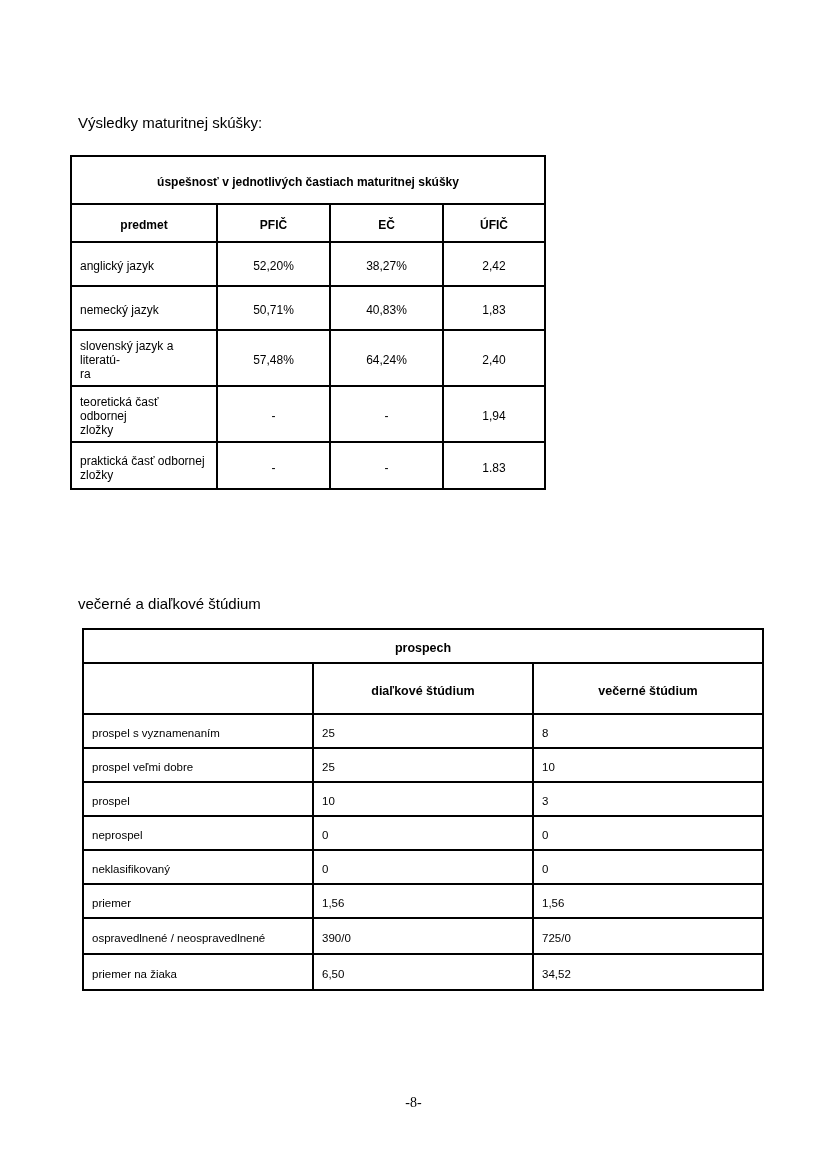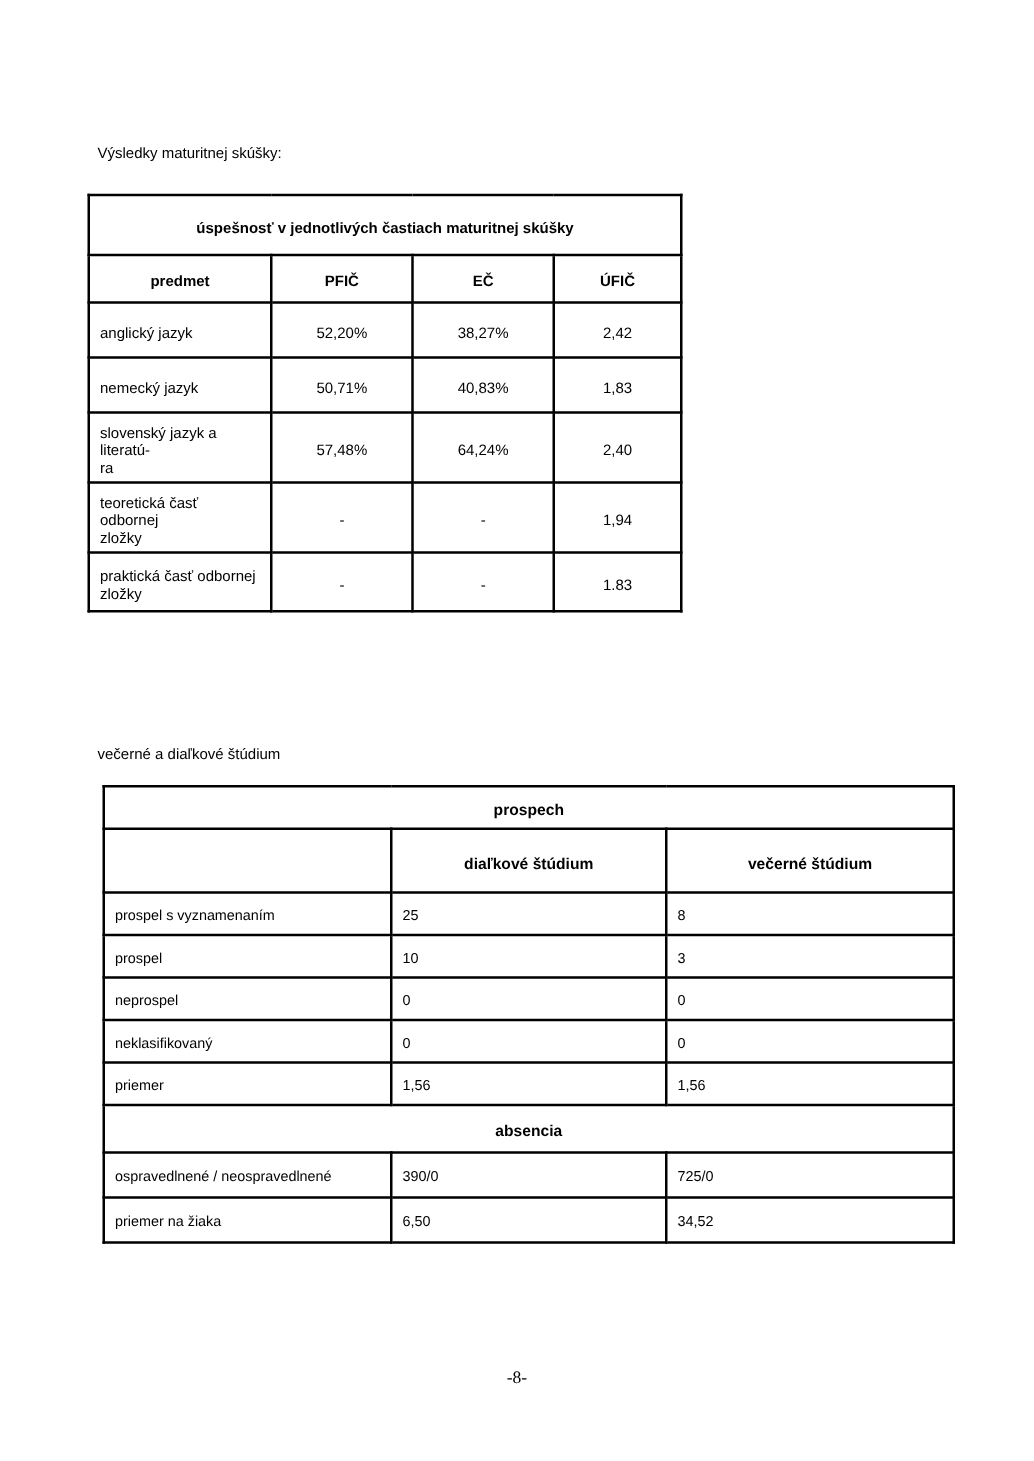--- a/index.html
+++ b/index.html
@@ -9,21 +9,21 @@
     font-family: "Liberation Sans", sans-serif;
     color: #000000;
     position: relative;
     overflow: hidden;
   }
   .page { position: absolute; left: 0; top: 0; width: 827px; height: 1169px; background: #ffffff; }
 
   .heading {
     position: absolute;
     left: 78px;
-    font-size: 12px;
+    font-size: 15px;
     line-height: 19px;
     color: #000000;
     white-space: nowrap;
   }
   #heading-maturita { top: 113px; }
   #heading-studium  { top: 594px; }
 
   table {
     position: absolute;
     border-collapse: collapse;
@@ -152,41 +152,43 @@
       <td></td>
       <td class="b c">diaľkové štúdium</td>
       <td class="b c">večerné štúdium</td>
     </tr>
     <tr class="r-data">
       <td>prospel s vyznamenaním</td>
       <td>25</td>
       <td>8</td>
     </tr>
     <tr class="r-data">
+      <td>prospel veľmi dobre</td>
+      <td>25</td>
+      <td>10</td>
+    </tr>
+    <tr class="r-data">
       <td>prospel</td>
       <td>10</td>
       <td>3</td>
     </tr>
     <tr class="r-data">
       <td>neprospel</td>
       <td>0</td>
       <td>0</td>
     </tr>
     <tr class="r-data">
       <td>neklasifikovaný</td>
       <td>0</td>
       <td>0</td>
     </tr>
     <tr class="r-data">
       <td>priemer</td>
       <td>1,56</td>
       <td>1,56</td>
-    </tr>
-    <tr class="r-sect">
-      <td colspan="3" class="b c">absencia</td>
     </tr>
     <tr class="r-abs">
       <td>ospravedlnené / neospravedlnené</td>
       <td>390/0</td>
       <td>725/0</td>
     </tr>
     <tr class="r-abs">
       <td>priemer na žiaka</td>
       <td>6,50</td>
       <td>34,52</td>

